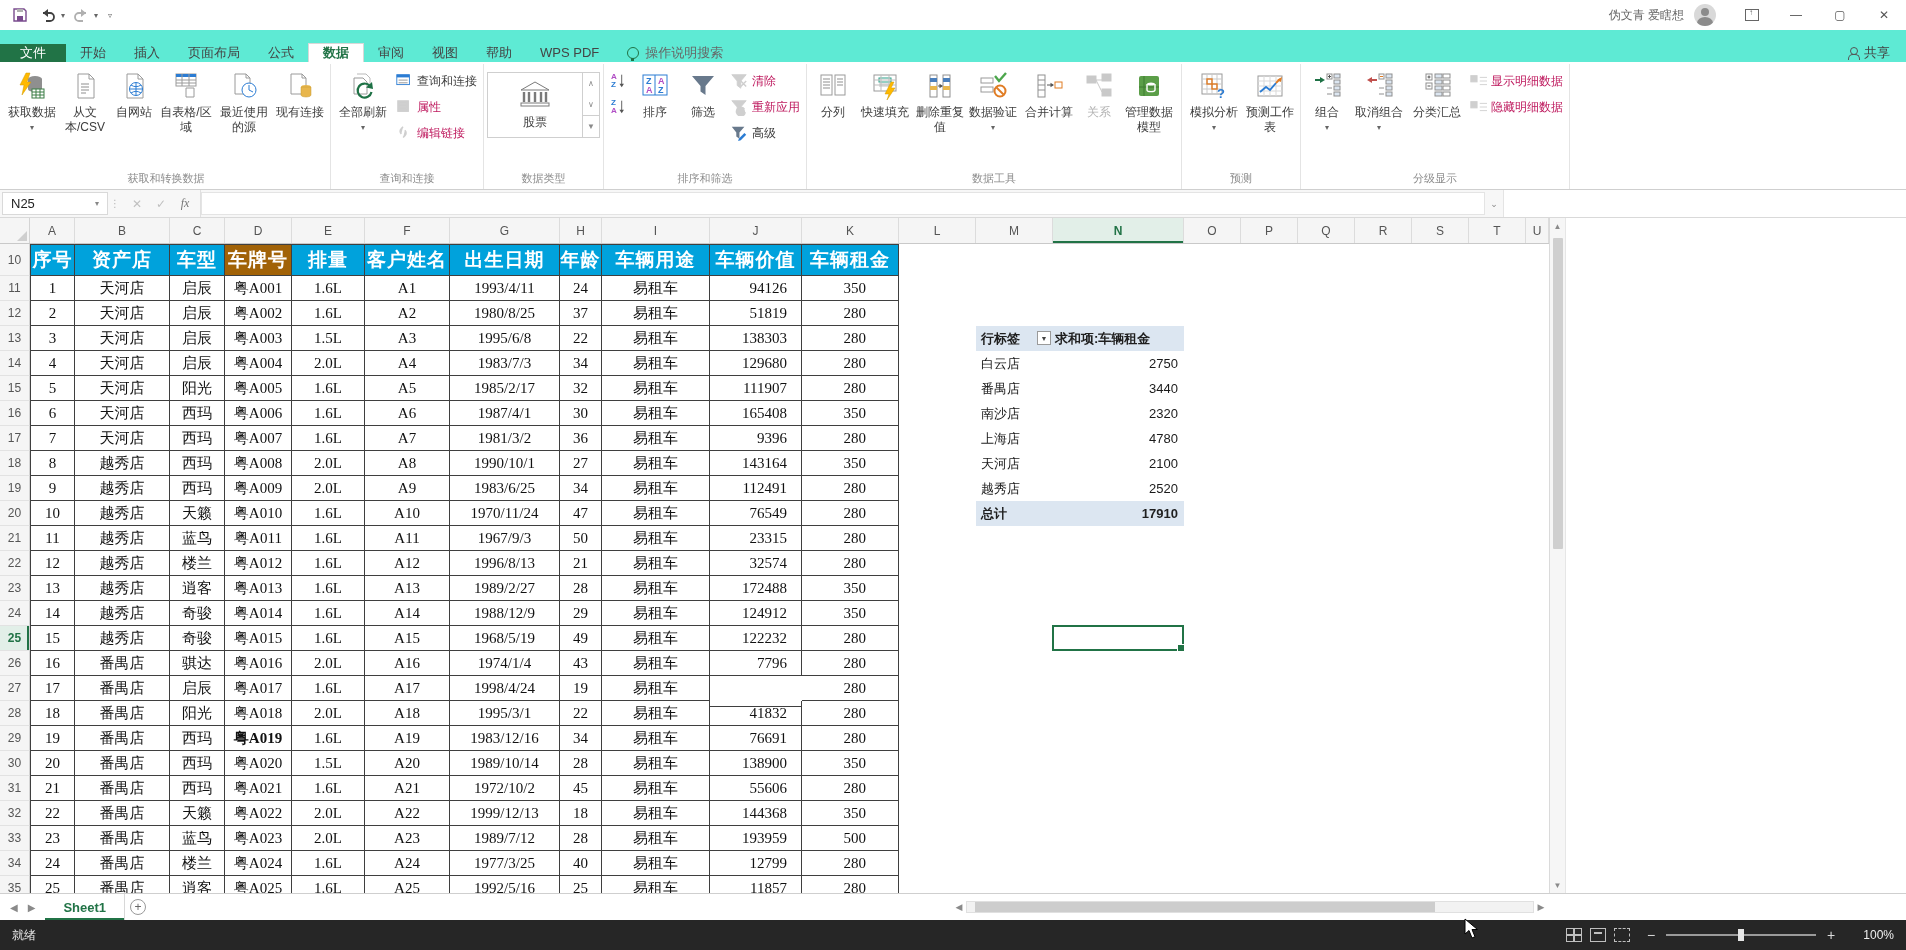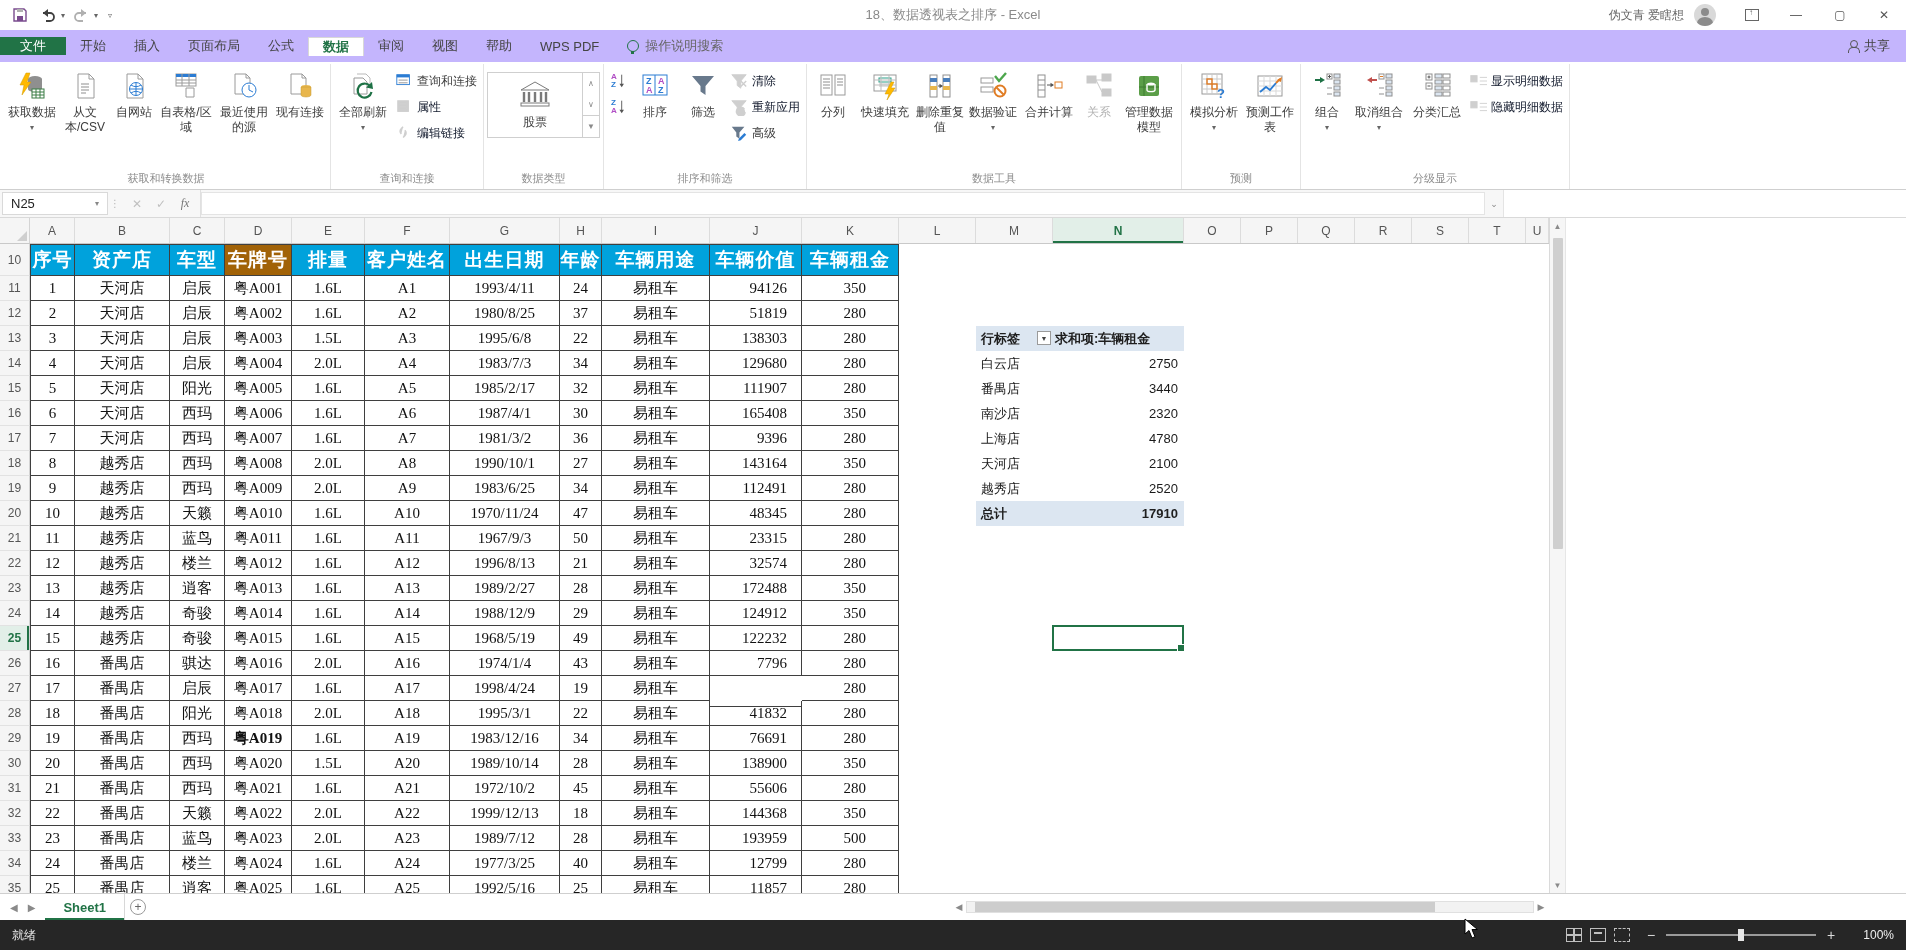--- a/index.html
+++ b/index.html
@@ -17,21 +17,21 @@
   .tb-right { margin-left:auto; display:flex; align-items:center; height:100%; }
   .username { font-size:12px; color:#666; margin-right:10px; }
   .avatar { width:22px; height:22px; border-radius:50%; background:#d9d9d9; position:relative; overflow:hidden; margin-right:14px; }
   .avatar::before { content:""; position:absolute; left:7px; top:4px; width:8px; height:8px; border-radius:50%; background:#8c8c8c; }
   .avatar::after { content:""; position:absolute; left:3px; top:13px; width:16px; height:12px; border-radius:50% 50% 0 0; background:#8c8c8c; }
   .winbtn { width:44px; height:30px; display:flex; align-items:center; justify-content:center; font-size:12px; color:#555; }
   .ribbonopt { width:14px; height:12px; border:1px solid #666; position:relative; }
   .ribbonopt::after { content:"↑"; position:absolute; left:3px; top:-2px; font-size:8px; color:#666; }
 
   
-  .tabbar { height:32px; display:flex; align-items:center; background:#c4b5fd; flex:0 0 auto; }
+  .tabbar { height:32px; display:flex; align-items:flex-end; background:#5eead4; flex:0 0 auto; }
   .tab-file { background:#217346; color:#fff; padding:0 20px; display:flex; align-items:center; font-size:13px; }
   .rtab { padding:0 14px; display:flex; align-items:center; font-size:13px; color:#444; }
   .rtab.active { color:#217346; border:1px solid #d8d8d8; border-bottom:none; background:#fff; font-weight:bold; }
   .tellme { display:flex; align-items:center; gap:6px; padding:0 14px; color:#666; font-size:13px; }
   .bulb { width:12px; height:12px; border:1.5px solid #217346; border-radius:50%; position:relative; }
   .bulb::after { content:""; position:absolute; left:3px; top:10px; width:3px; height:3px; background:#217346; }
   .share { margin-left:auto; display:flex; align-items:center; gap:5px; padding:0 16px; font-size:13px; color:#444; }
   .share-ic { width:12px; height:12px; position:relative; }
   .share-ic::before { content:""; position:absolute; left:3px; top:0; width:6px; height:6px; border-radius:50%; border:1px solid #555; }
   .share-ic::after { content:""; position:absolute; left:1px; top:7px; width:10px; height:5px; border-radius:5px 5px 0 0; border:1px solid #555; border-bottom:none; }
@@ -42,21 +42,21 @@
   .rgroup-label { position:absolute; left:0; right:0; bottom:3px; text-align:center; font-size:11px; color:#8c8c8c; white-space:nowrap; }
   .bigbtn { display:flex; flex-direction:column; align-items:center; justify-content:flex-start; padding:3px 2px; height:96px; font-size:12px; line-height:15px; text-align:center; color:#3c3c3c; }
   .bigbtn .ico { width:30px; height:30px; margin:2px 0 4px 0; display:flex; align-items:center; justify-content:center; }
   .bigbtn .ico svg { width:28px; height:28px; }
   .bigbtn.disabled { color:#b4b4b4; }
   .bigbtn.disabled svg * { fill:#c9c9c9 !important; stroke:#c9c9c9 !important; }
   .arrow { font-size:8px; color:#666; }
   .smallcol { display:flex; flex-direction:column; justify-content:flex-start; gap:4px; padding-top:4px; }
   .smallbtn { display:flex; align-items:center; gap:4px; height:22px; font-size:12px; color:#3c3c3c; white-space:nowrap; padding:0 3px; }
   .smallbtn .ico, .smallbtn .ico svg { width:18px; height:18px; }
-  .smallbtn.disabled { color:#0f172a; }
+  .smallbtn.disabled { color:#be185d; }
   .smallbtn.disabled svg * { fill:#cfcfcf !important; stroke:#cfcfcf !important; }
   .gallery { display:flex; padding-top:6px; }
   .gal-box { width:96px; height:66px; border:1px solid #cfcfcf; background:#fff; display:flex; flex-direction:column; align-items:center; justify-content:center; font-size:12px; color:#3c3c3c; gap:2px; }
   .gal-box svg { width:34px; height:30px; }
   .gal-arrows { width:17px; height:66px; border:1px solid #cfcfcf; border-left:none; display:flex; flex-direction:column; }
   .gal-arrows div { flex:1; display:flex; align-items:center; justify-content:center; font-size:8px; color:#8a8a8a; }
   .gal-arrows div:last-child { border-top:1px solid #cfcfcf; }
 
   
   .formulabar { height:28px; display:flex; align-items:stretch; background:#f7f7f7; border-bottom:1px solid #d9d9d9; flex:0 0 auto; }
@@ -163,21 +163,20 @@
         <span class="qdrop">▾</span>
       <div class="qbtn">
         <svg viewBox="0 0 16 16">
             <path d="M13 6H6a4 4 0 0 0 0 8h4" fill="none" stroke="#b0b0b0" stroke-width="1.8"></path>
             <polygon points="13,6 8,2 8,10" fill="#b0b0b0"></polygon>
           </svg>
       </div>
         <span class="qdrop">▾</span>
       <span class="qdrop" style="margin-left:6px">▿</span>
     </div>
-    <div class="wintitle">18、数据透视表之排序 - Excel</div>
     <div class="tb-right">
       <span class="username">伪文青 爱瞎想</span>
       <span class="avatar"></span>
       <div class="winbtn">
           <span class="ribbonopt"></span>
         </div>
       <div class="winbtn">—</div>
       <div class="winbtn">▢</div>
       <div class="winbtn">✕</div>
     </div>
@@ -878,21 +877,21 @@
             <div class="gut">20</div>
             <div class="cell tcell first" style="width: 45px;">10</div>
             <div class="cell tcell" style="width: 95px;">越秀店</div>
             <div class="cell tcell" style="width: 55px;">天籁</div>
             <div class="cell tcell" style="width: 67px;">粤A010</div>
             <div class="cell tcell" style="width: 73px;">1.6L</div>
             <div class="cell tcell" style="width: 85px;">A10</div>
             <div class="cell tcell" style="width: 110px;">1970/11/24</div>
             <div class="cell tcell" style="width: 42px;">47</div>
             <div class="cell tcell" style="width: 108px;">易租车</div>
-            <div class="cell tcell num" style="width: 92px;">48345</div>
+            <div class="cell tcell num" style="width: 92px;">76549</div>
             <div class="cell tcell num k" style="width: 97px;">280</div>
             <div class="cell" style="width: 77px;"></div>
             <div class="cell" style="width: 77px;"></div>
             <div class="cell" style="width: 131px;"></div>
             <div class="cell" style="width: 57px;"></div>
             <div class="cell" style="width: 57px;"></div>
             <div class="cell" style="width: 57px;"></div>
             <div class="cell" style="width: 57px;"></div>
             <div class="cell" style="width: 57px;"></div>
             <div class="cell" style="width: 57px;"></div>

